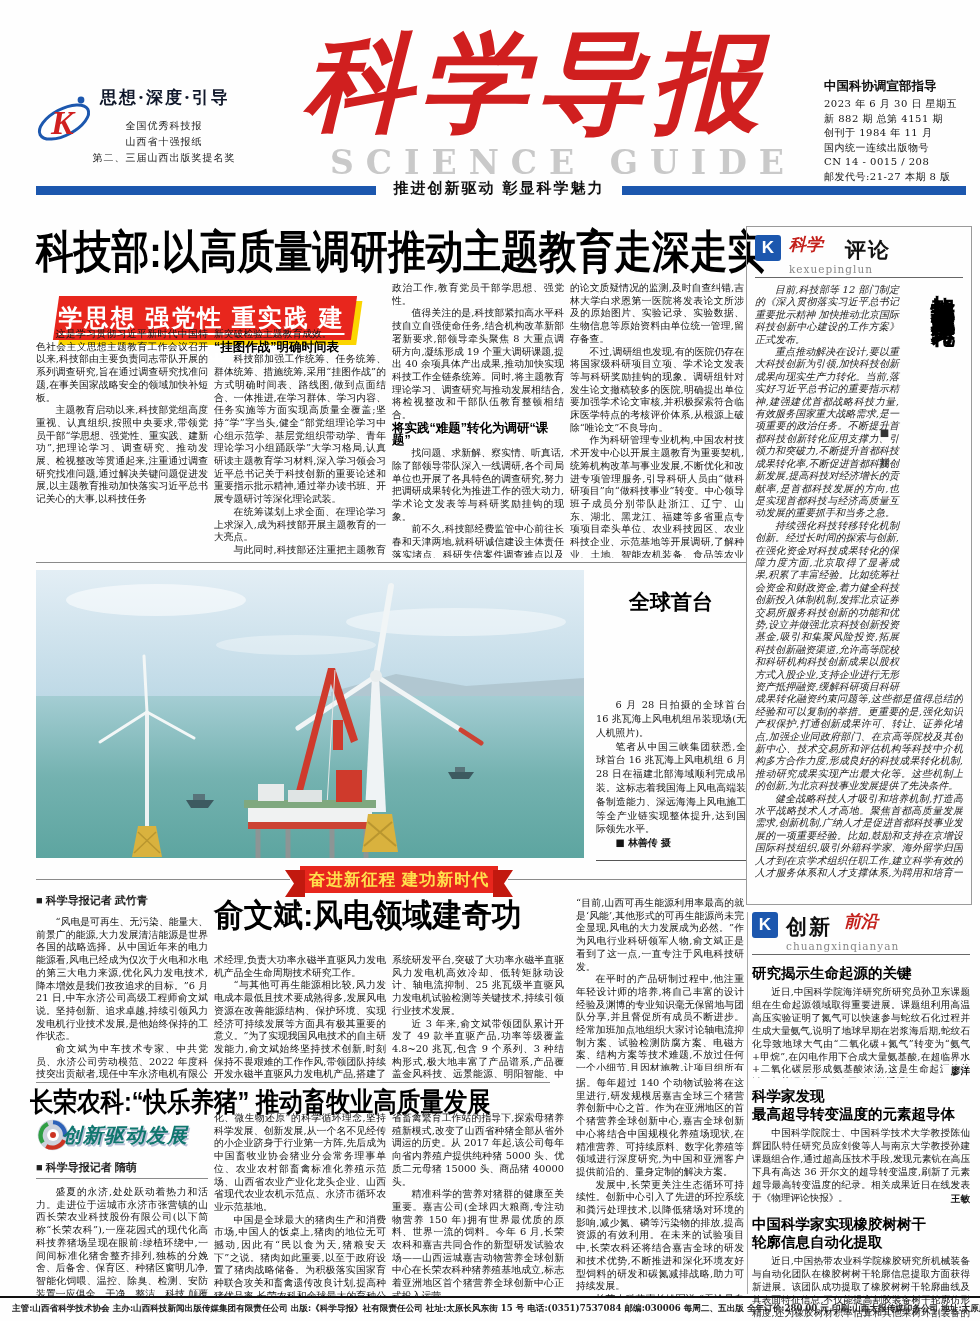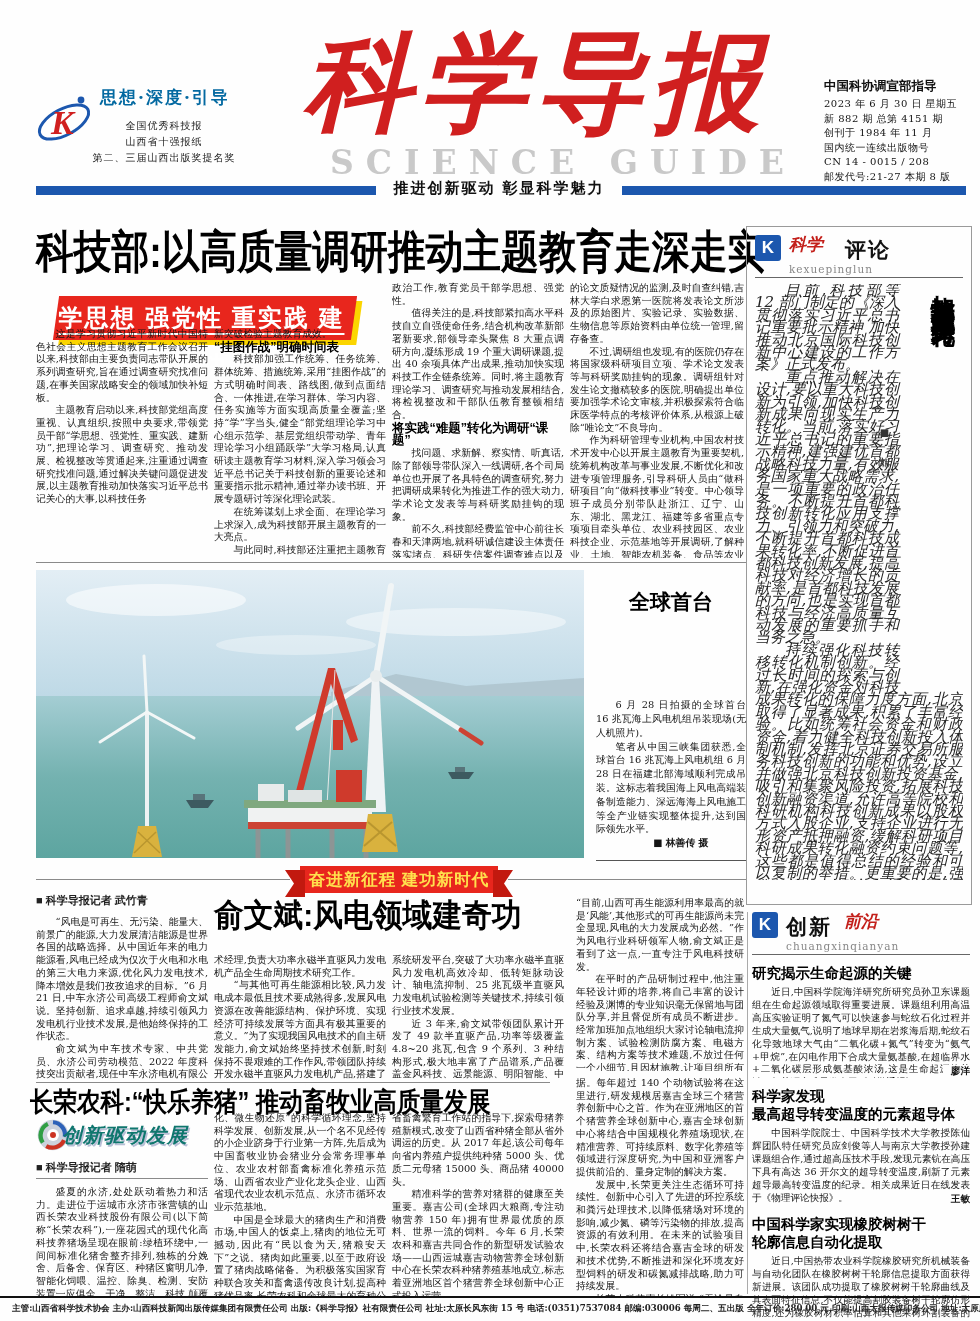--- a/index.html
+++ b/index.html
@@ -1,21 +1,21 @@
 <!DOCTYPE html>
 <html><head>
 <meta charset="utf-8">
 <style>
   html,body{margin:0;padding:0;background:#e9e9e9;}
   .page{position:relative;width:980px;height:1321px;margin:0 auto;background:#fefefe;overflow:hidden;
         font-family:"DejaVu Serif",serif;color:#111;}
   .abs{position:absolute;}
   
   .brand-logo{left:34px;top:90px;width:60px;height:60px;}
-  .tagline{left:100px;top:86px;font-size:17px;font-weight:bold;letter-spacing:2px;color:#0369a1;}
+  .tagline{left:100px;top:86px;font-size:17px;font-weight:bold;letter-spacing:2px;color:#0f172a;}
   .honors{left:64px;top:118px;width:200px;text-align:center;font-size:10px;line-height:16px;letter-spacing:1px;color:#222;}
   .paper-title{left:248px;top:22px;width:575px;text-align:center;font-size:108px;line-height:120px;font-weight:bold;
                color:#d01f1f;letter-spacing:8px;font-style:italic;white-space:nowrap;}
   .paper-title-en{left:330px;top:143px;width:340px;text-align:center;font-size:33px;font-weight:bold;
                   letter-spacing:12px;color:#c9c9c9;white-space:nowrap;}
   .guidance{left:824px;top:78px;font-size:12.5px;font-weight:bold;color:#111;}
   .issue{left:824px;top:97px;font-size:10px;line-height:14.6px;color:#111;letter-spacing:.5px;}
   .bluebar{top:186px;height:9px;background:#1c57ae;}
   .slogan{left:378px;top:179px;width:242px;text-align:center;font-size:15px;font-weight:bold;color:#111;letter-spacing:2px;}
   
@@ -38,35 +38,35 @@
   .lead-c4{left:570px;top:282px;width:174px;height:276px;}
   .hr{position:absolute;background:#8a8a8a;height:1px;}
   
   .comment-box{left:746px;top:226px;width:226px;height:679px;border:1px solid #9a9a9a;box-sizing:border-box;padding:6px 8px;}
   .seclogo{position:relative;height:44px;border-bottom:1px solid #666;}
   .seclogo .k{position:absolute;left:0;top:2px;width:26px;height:26px;background:#1c57ae;color:#fff;text-align:center;
               line-height:26px;font-weight:bold;font-size:17px;font-family:"Liberation Sans",sans-serif;border-radius:3px;}
   .seclogo .n1{position:absolute;left:34px;top:0;font-size:17px;font-weight:bold;font-style:italic;color:#c31f1a;}
   .seclogo .n2{position:absolute;left:90px;top:3px;font-size:21px;font-weight:bold;color:#111;letter-spacing:2px;}
   .seclogo .py{position:absolute;left:34px;top:30px;font-size:10.5px;color:#888;letter-spacing:1px;}
-  .comment-body{position:relative;margin-top:6px;height:596px;overflow:hidden;font-size:15px;line-height:12.4px;
+  .comment-body{position:relative;margin-top:6px;height:596px;overflow:hidden;font-size:10px;line-height:12.4px;
                 text-align:justify;font-style:italic;color:#222;}
   .comment-body::before{content:"";float:right;width:64px;height:404px;}
   .comment-body p{margin:0;text-indent:2em;}
   .vtitle{position:absolute;right:12px;top:48px;height:420px;writing-mode:vertical-rl;text-orientation:upright;
           font-size:24px;font-weight:bold;letter-spacing:2px;color:#000;font-style:normal;}
   .vbyline{position:absolute;right:80px;top:200px;writing-mode:vertical-rl;text-orientation:upright;
            font-size:10px;color:#333;font-style:normal;}
   
   .photo{left:36px;top:570px;width:548px;height:288px;overflow:hidden;}
   .caption{left:596px;top:574px;width:150px;height:286px;border-bottom:1px solid #555;}
   .cap-title{margin-top:14px;text-align:center;font-size:21px;font-weight:bold;font-family:"Liberation Sans",sans-serif;color:#000;}
   .cap-text{position:absolute;bottom:10px;left:0;width:150px;font-size:9.8px;line-height:13.8px;text-align:justify;color:#141414;}
   .cap-text p{margin:0;text-indent:2em;}
-  .credit{text-align:center;font-weight:bold;}
+  .credit{text-align:left;font-weight:bold;}
   
   .ribbon{left:300px;top:866px;width:198px;height:27px;background:#e8261d;z-index:3;}
   .ribbon:before,.ribbon:after{content:"";position:absolute;top:4px;width:20px;height:27px;background:#c2190f;}
   .ribbon:before{left:-15px;clip-path:polygon(0 0,100% 0,100% 100%,0 100%,45% 50%);}
   .ribbon:after{right:-15px;clip-path:polygon(0 0,100% 0,55% 50%,100% 100%,0 100%);}
   .ribbon span{display:block;text-align:center;line-height:27px;color:#ffe14d;font-weight:bold;font-size:16.5px;
                letter-spacing:1px;font-family:"Liberation Sans",sans-serif;}
   
   .byline{font-size:11px;font-weight:bold;font-family:"Liberation Sans",sans-serif;color:#222;}
   .yu-title{left:214px;top:894px;width:350px;height:44px;}

